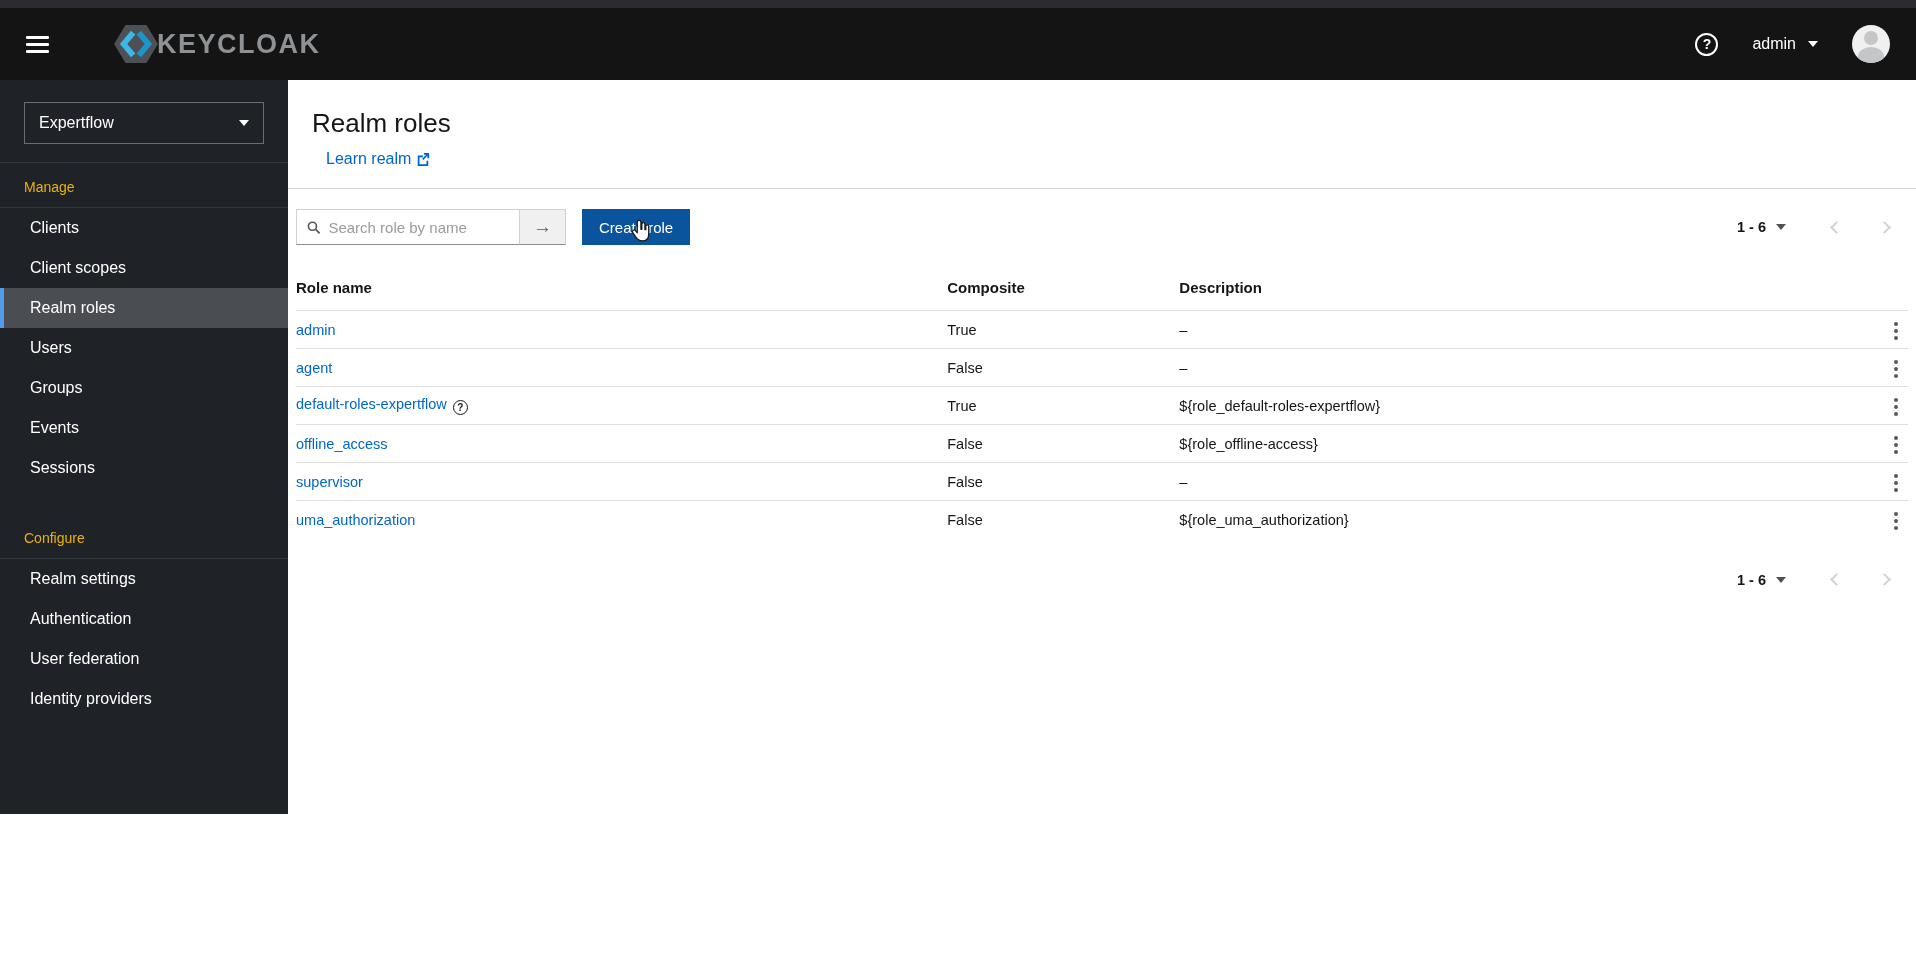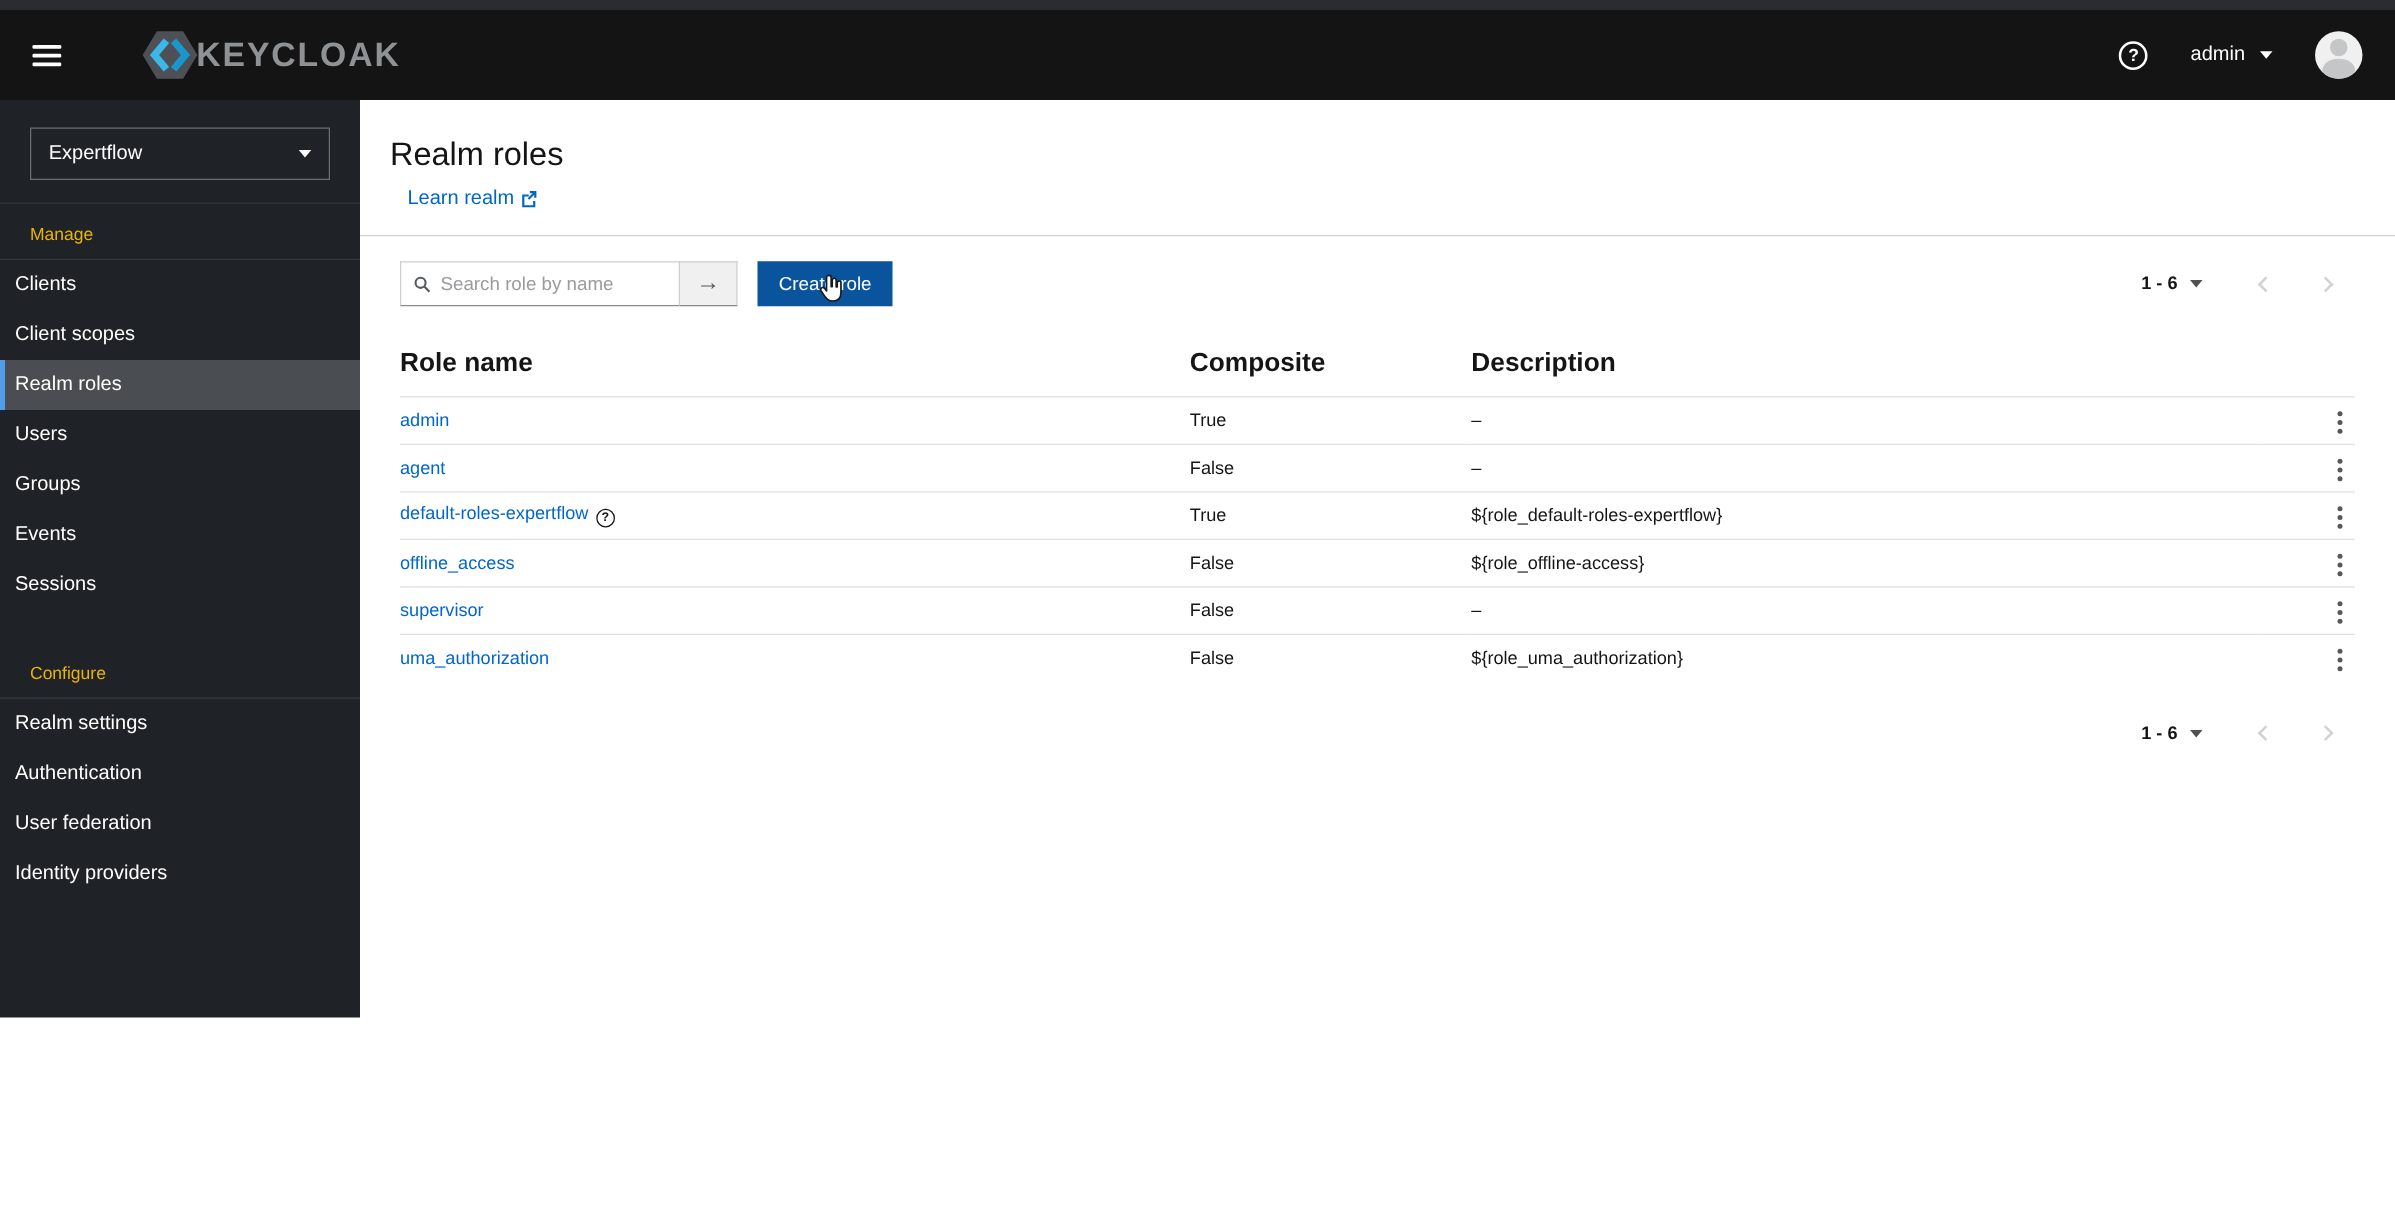--- a/index.html
+++ b/index.html
@@ -56,39 +56,39 @@
   
   .sidebar { width: 288px; flex-shrink: 0; background: #1f2226; color: #fff; }
   .realm-selector {
     margin: 22px 24px 18px; height: 42px; border: 1px solid #6a6e73;
     display: flex; align-items: center; justify-content: space-between;
     padding: 0 14px; font-size: 16px; cursor: pointer; background: none; color: #fff; width: 240px;
   }
   .side-divider { border: none; border-top: 1px solid #35383c; }
   .nav-section-label { padding: 16px 24px 12px; font-size: 14px; color: #eab308; }
   .nav-item {
-    height: 40px; display: flex; align-items: center; padding: 0 8px;
+    height: 40px; display: flex; align-items: center; padding: 0 26px;
     font-size: 16px; color: #fff; cursor: pointer;
     border-left: 4px solid transparent;
   }
   .nav-item.active { background: #4a4d51; border-left-color: #519de9; }
   .nav-gap { height: 26px; }
 
   
   main { flex: 1; display: flex; flex-direction: column; background: #fff; }
   .page-header { padding: 28px 24px 20px; }
   .page-title { font-size: 26px; font-weight: 500; color: #151515; }
   .page-desc { margin-top: 11px; font-size: 16px; display: flex; align-items: center; }
   .learn-more {
     margin-left: 14px; color: #0066cc; text-decoration: none;
     display: inline-flex; align-items: center; gap: 5px; cursor: pointer;
   }
   .section-divider { border: none; border-top: 1px solid #d2d2d2; }
 
-  .content { padding: 20px 32px; }
+  .content { padding: 20px 8px; }
   .toolbar { display: flex; align-items: center; }
   .search-group { display: flex; }
   .search-box {
     width: 224px; height: 36px; background: #fff;
     border: 1px solid #cfcfcf; border-bottom-color: #8a8d90;
     display: flex; align-items: center; padding: 0 10px; gap: 8px;
   }
   .search-box input {
     border: none; outline: none; width: 100%; font-size: 15px;
     font-family: "Liberation Sans", sans-serif; color: #151515; background: transparent;
@@ -113,21 +113,21 @@
   .pag-caret { color: #4f5255; }
   .pag-nav { display: flex; margin-left: 26px; }
   .pag-btn { width: 48px; height: 30px; background: none; border: none; display: flex; align-items: center; justify-content: center; cursor: default; }
   .chev { display: inline-block; width: 9px; height: 9px; border-right: 2px solid #d2d2d2; border-bottom: 2px solid #d2d2d2; }
   .chev.left { transform: rotate(135deg); }
   .chev.right { transform: rotate(-45deg); }
 
   
   table.roles { width: 100%; border-collapse: collapse; margin-top: 26px; }
   table.roles th {
-    text-align: left; font-size: 21px; font-weight: bold; color: #151515;
+    text-align: left; font-size: 15px; font-weight: bold; color: #151515;
     padding: 8px 0 14px;
   }
   table.roles td { border-top: 1px solid #e0e0e0; padding: 0; height: 38px; font-size: 14.5px; }
   .role-link { color: #0066cc; text-decoration: none; cursor: pointer; }
   .cell-help {
     display: inline-flex; align-items: center; justify-content: center;
     width: 15px; height: 15px; border: 1.5px solid #151515; border-radius: 50%;
     font-size: 10px; font-weight: bold; color: #151515; margin-left: 6px;
     vertical-align: -2px; cursor: pointer;
   }

